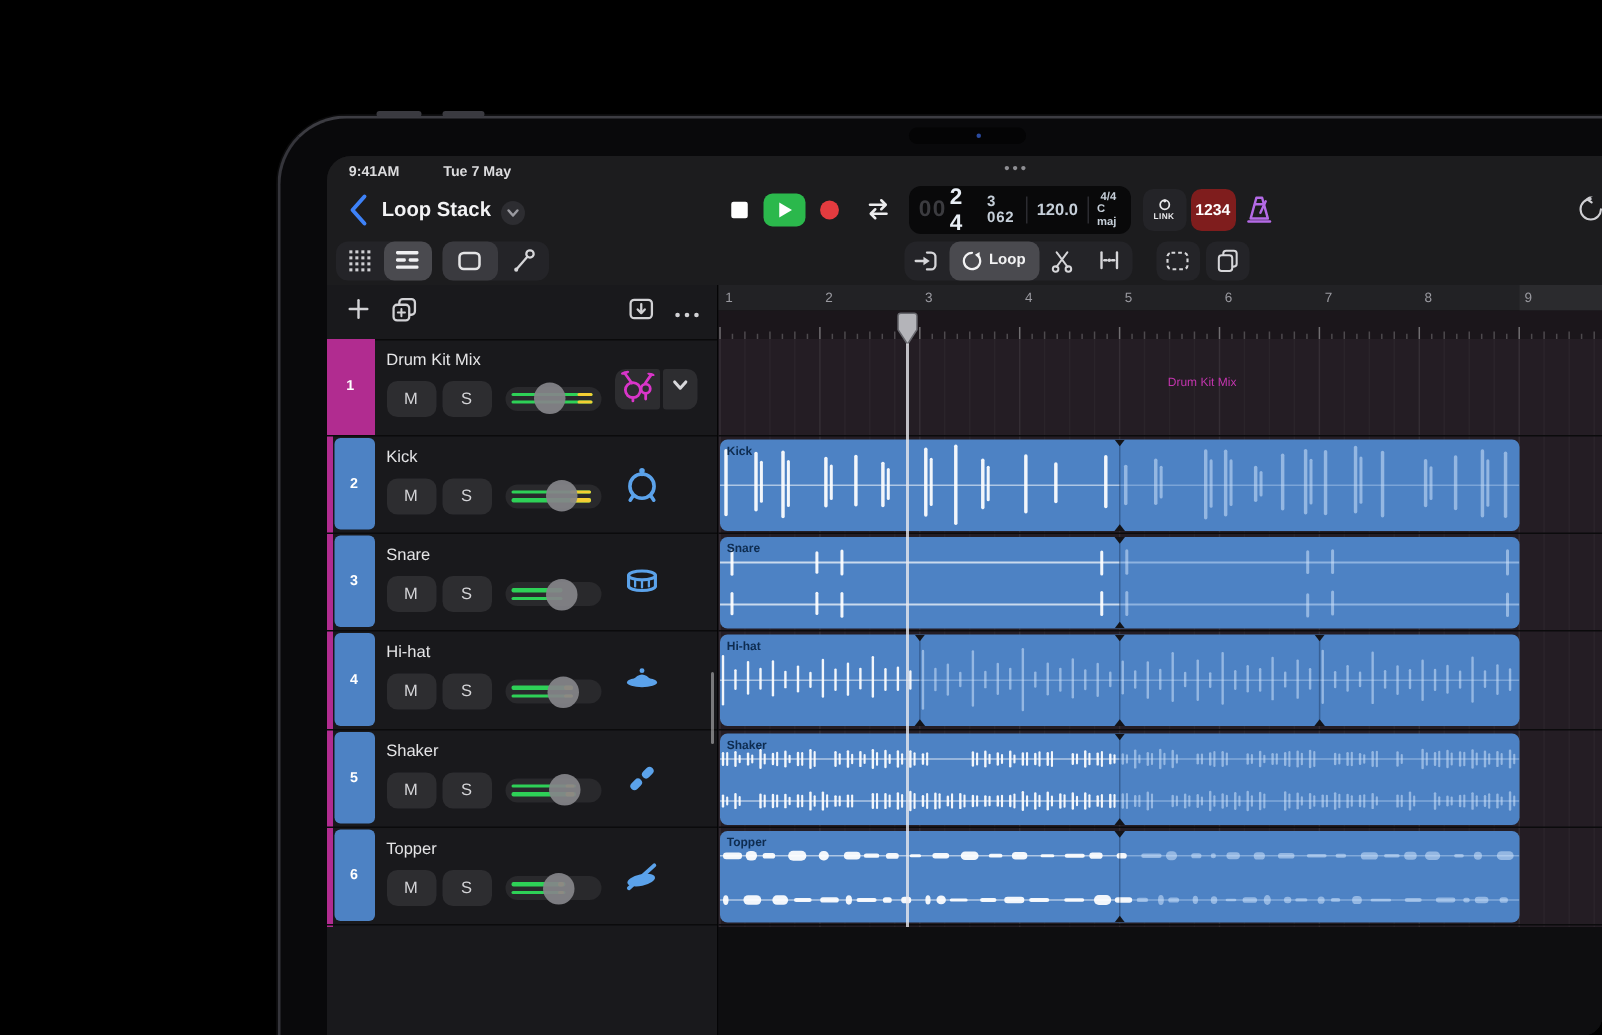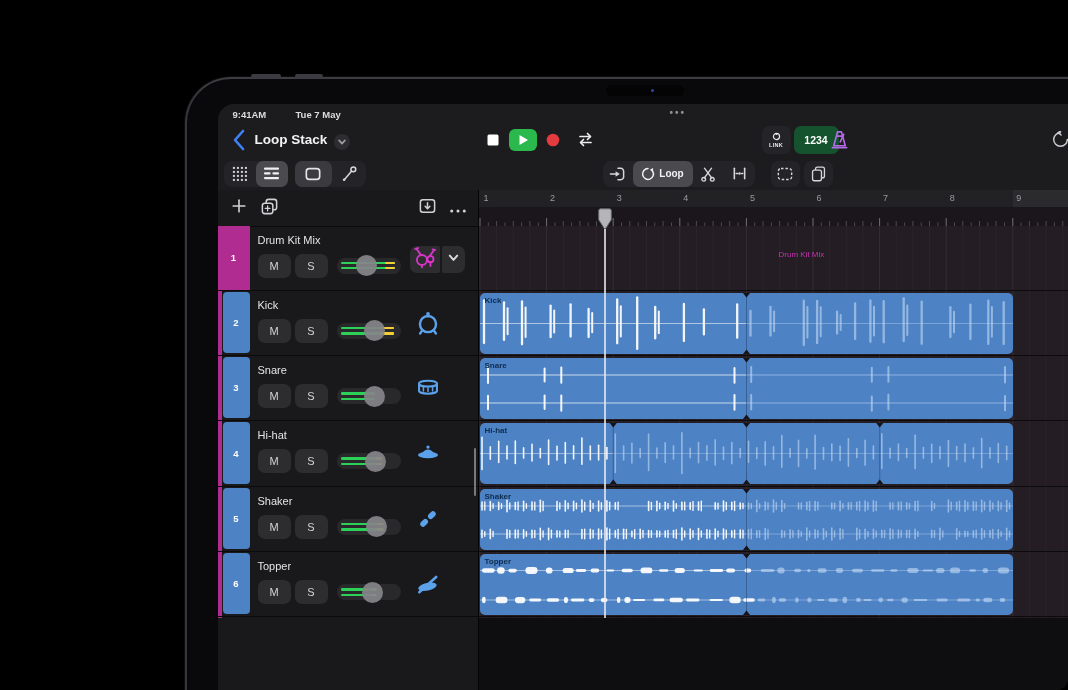--- a/index.html
+++ b/index.html
@@ -30,21 +30,21 @@
   .lcd .ghost{font-size:15px;font-weight:bold;color:#3b3b3f;margin-left:7px;letter-spacing:1px;}
   .lcd .beats{font-size:15px;font-weight:bold;color:#e8eef5;letter-spacing:2px;margin-left:2px;}
   .lcd .sub{font-size:10px;font-weight:bold;color:#c6cfd9;margin-left:5px;letter-spacing:.5px;}
   .lcd .sep{width:1px;height:18px;background:#2c2c31;margin:0 6px;}
   .lcd .tempo{font-size:11px;font-weight:bold;color:#c6cfd9;}
   .lcd .sig{display:flex;flex-direction:column;align-items:center;line-height:8.5px;font-size:7.5px;font-weight:bold;color:#c6cfd9;margin-right:7px;}
   .pillbtn{position:absolute;top:22px;height:28px;border-radius:7px;display:flex;flex-direction:column;
            align-items:center;justify-content:center;}
   .linkbtn{left:544px;width:29px;background:#242428;color:#e8e8ea;}
   .linkbtn .linklbl{font-size:5.5px;font-weight:bold;letter-spacing:.3px;margin-top:1px;}
-  .countin{left:576px;width:45px;background:#14532d;color:#fff;font-size:10.5px;font-weight:bold;}
+  .countin{left:576px;width:30px;background:#7f1d1d;color:#fff;font-size:10.5px;font-weight:bold;}
   .metro{left:610px;top:24px;position:absolute;color:#b46ae6;}
   .undo{position:absolute;left:834px;top:27px;color:#cfcfd3;}
   
   .pillgroup{position:absolute;top:57px;height:26px;background:#242428;border-radius:8px;display:flex;align-items:center;}
   .toolbtn{height:26px;display:flex;align-items:center;justify-content:center;color:#d6d6d9;border-radius:7px;}
   .toolbtn.sel{background:#4a4a4f;}
   .toolbtn.sel2{background:#3a3a3f;}
   .loopbtn{gap:4px;font-size:10px;font-weight:bold;color:#f2f2f3;}
   .sqbtn{position:absolute;top:57px;width:29px;height:26px;background:#242428;border-radius:7px;
          display:flex;align-items:center;justify-content:center;color:#d6d6d9;}
@@ -136,20 +136,32 @@
         </span>
         <span class="tbtn" style="left:356px;top:25px;width:24px;height:22px">
           <svg width="19" height="15" viewBox="0 0 19 15" fill="none" stroke="#ececee" stroke-width="1.7" stroke-linecap="round" stroke-linejoin="round">
             <path d="M4,4.5 H14"></path>
               <polyline points="11.5,1.5 14.5,4.5 11.5,7.5"></polyline>
             <path d="M15,10.5 H5"></path>
               <polyline points="7.5,7.5 4.5,10.5 7.5,13.5"></polyline>
           </svg>
         </span>
 
+        <div class="lcd">
+          <span class="ghost">00</span>
+          <span class="beats">2 4</span>
+          <span class="sub">3 062</span>
+          <span class="sep"></span>
+          <span class="tempo">120.0</span>
+          <span class="sep"></span>
+          <span class="sig">
+            <span>4/4</span>
+            <span>C maj</span>
+          </span>
+        </div>
 
         <span class="pillbtn linkbtn">
           <svg width="9" height="9" viewBox="0 0 10 10">
               <circle cx="5" cy="5" r="3.4" fill="none" stroke="#e8e8ea" stroke-width="1.3"></circle>
               <circle cx="5" cy="2.2" r="1.1" fill="#e8e8ea"></circle>
             </svg>
           <span class="linklbl">LINK</span>
         </span>
         <span class="pillbtn countin">1234</span>
         <span class="metro">

